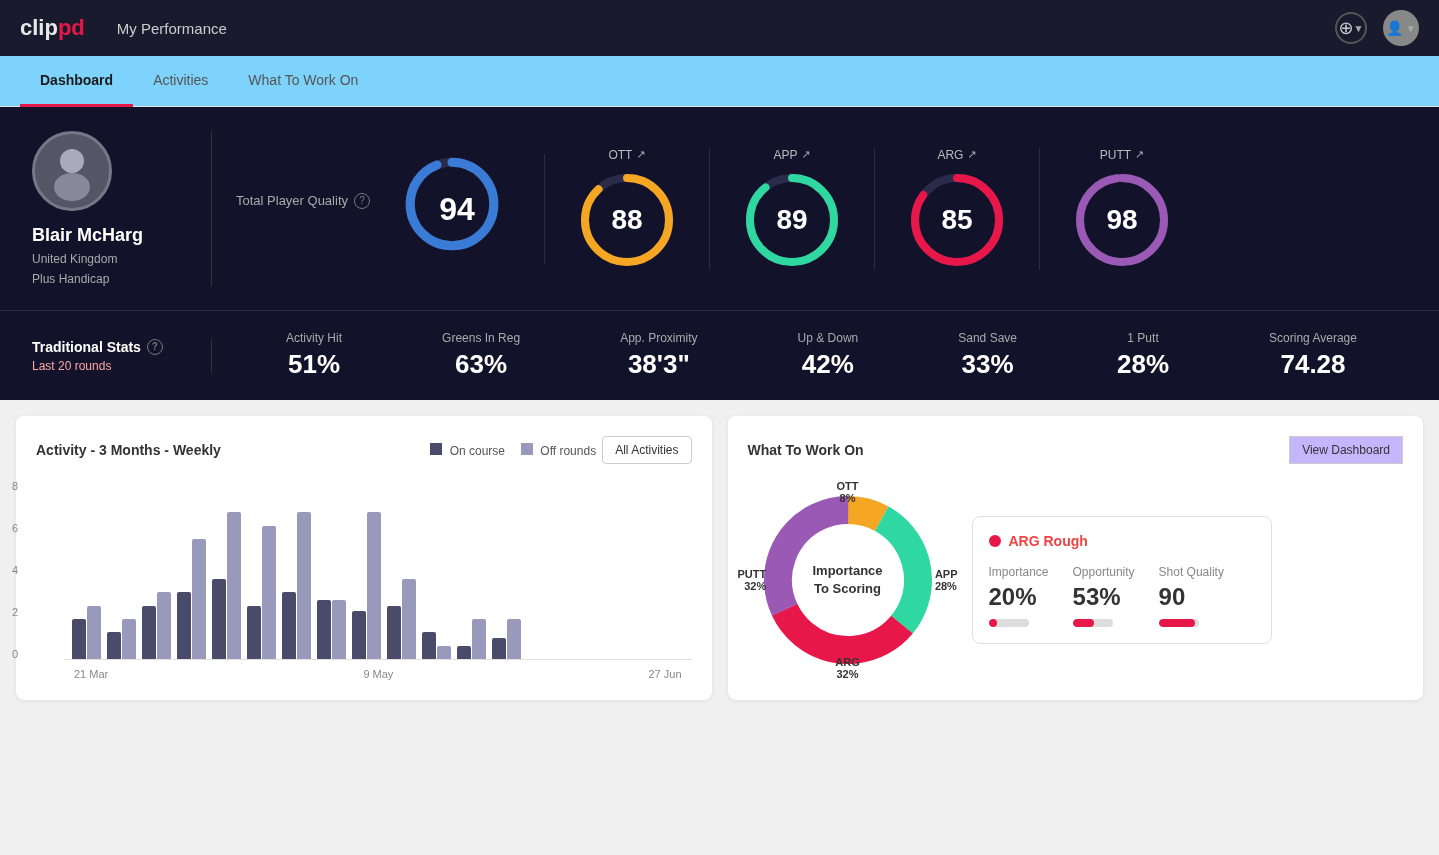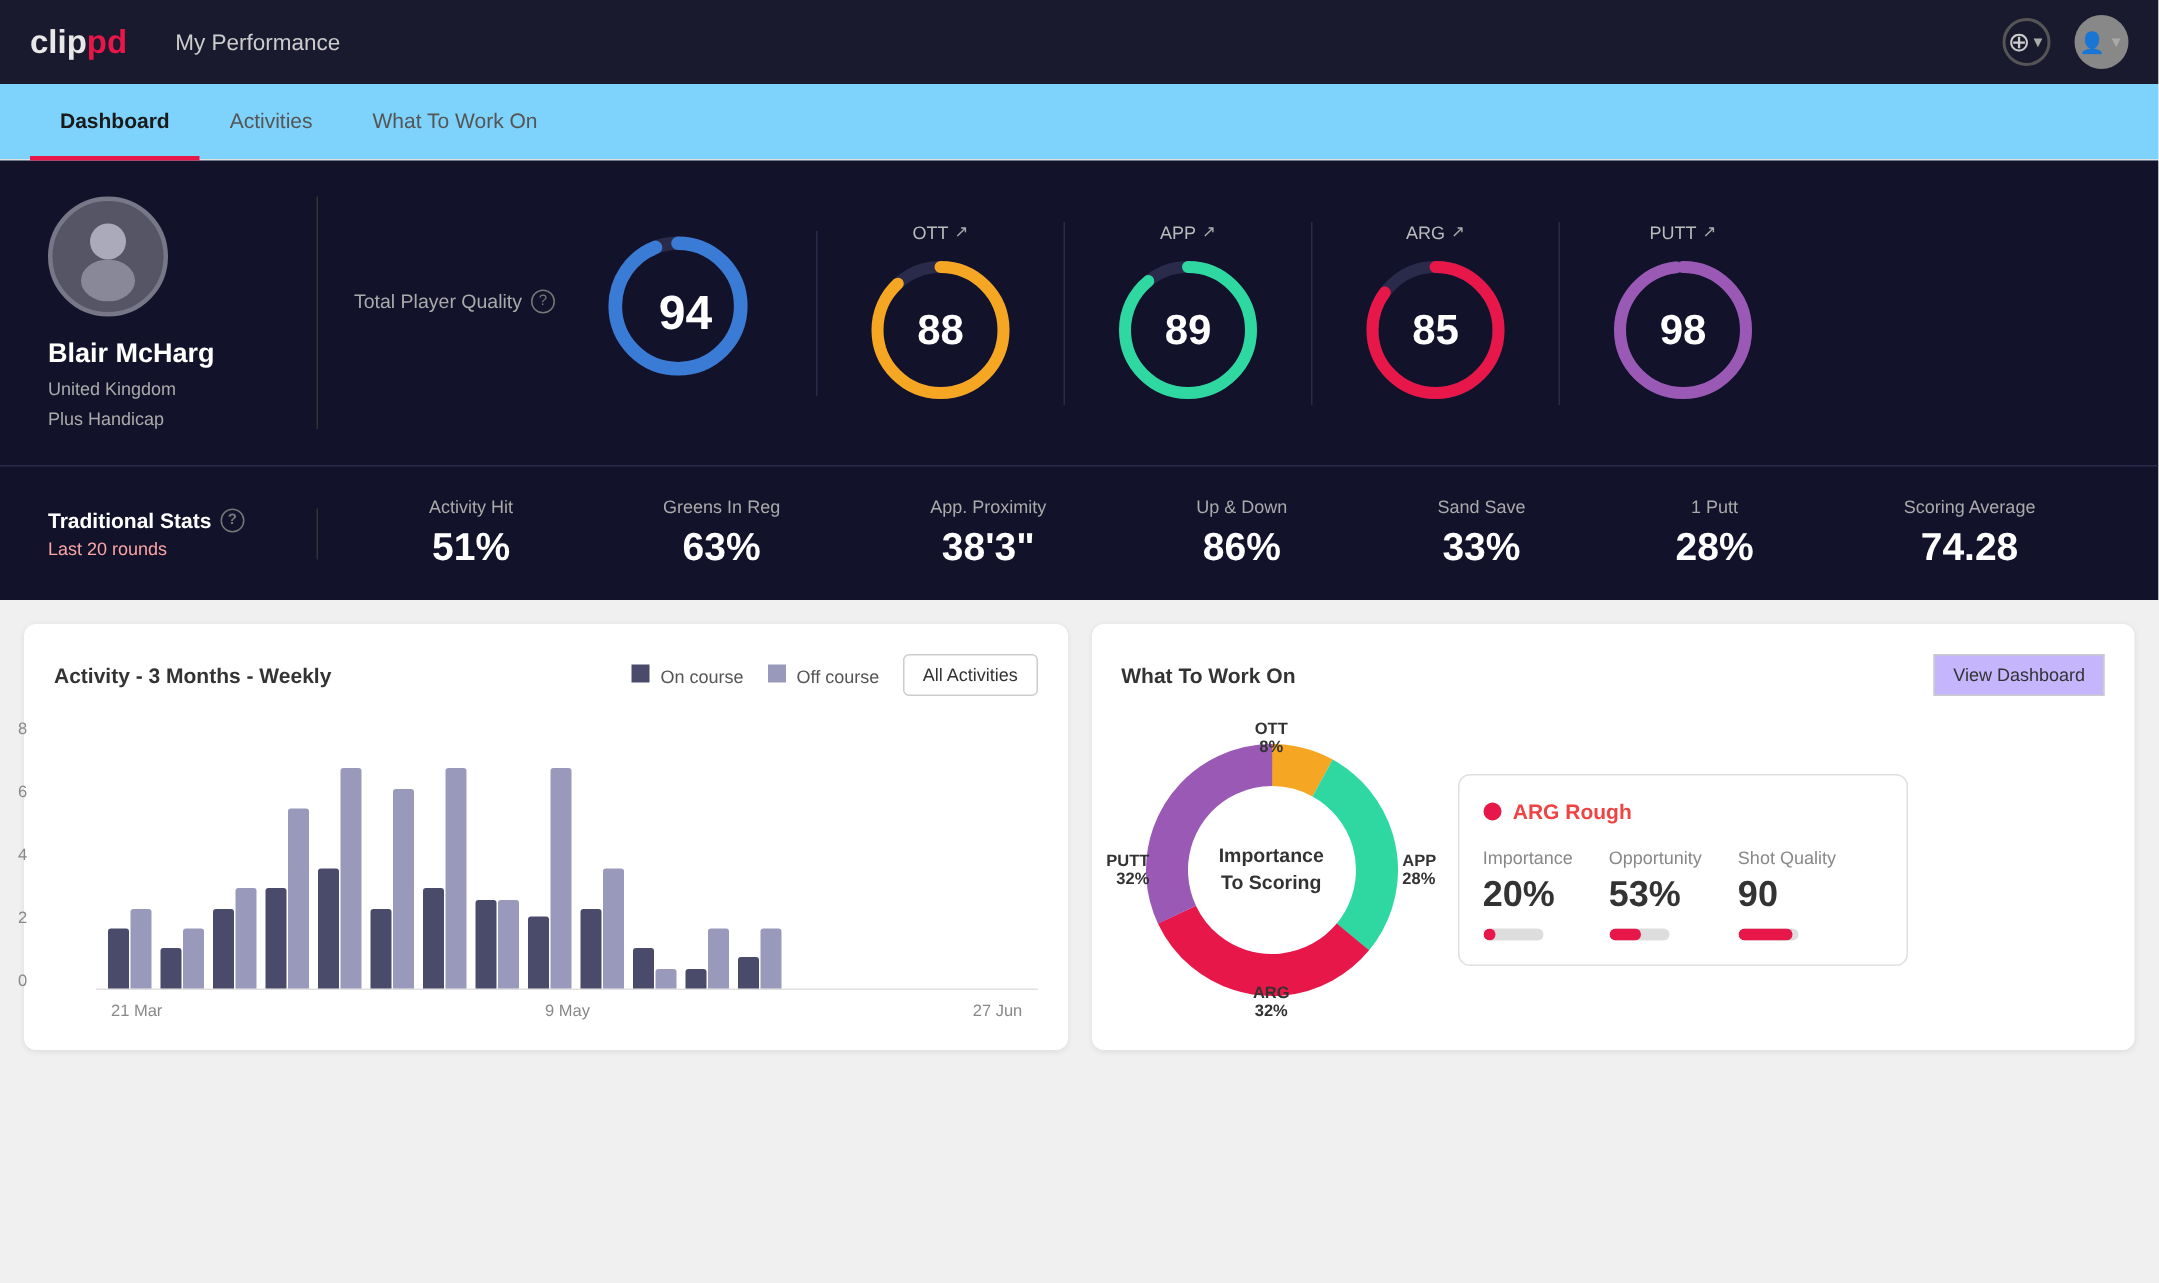--- a/index.html
+++ b/index.html
@@ -557,21 +557,21 @@
       <div class="trad-stat">
       <div class="trad-stat-label">Greens In Reg</div>
       <div class="trad-stat-value">63%</div>
     </div>
       <div class="trad-stat">
       <div class="trad-stat-label">App. Proximity</div>
       <div class="trad-stat-value">38'3"</div>
     </div>
       <div class="trad-stat">
       <div class="trad-stat-label">Up &amp; Down</div>
-      <div class="trad-stat-value">86%</div>
+      <div class="trad-stat-value">42%</div>
     </div>
       <div class="trad-stat">
       <div class="trad-stat-label">Sand Save</div>
       <div class="trad-stat-value">33%</div>
     </div>
       <div class="trad-stat">
       <div class="trad-stat-label">1 Putt</div>
       <div class="trad-stat-value">28%</div>
     </div>
       <div class="trad-stat">
@@ -579,29 +579,29 @@
       <div class="trad-stat-value">74.28</div>
     </div>
     </div>
 </div>
 
 <div class="bottom-section">
 
   <div class="chart-card">
     <div class="chart-header">
       <span class="chart-title">Activity - 3 Months - Weekly</span>
-      <div style="display:flex;align-items:center;gap:16px;">
+      <div style="display:flex;align-items:center;gap:6px;">
         <div class="chart-legend">
           <span>
             <span class="legend-dot" style="background:#4a4a6a;"></span>
             <span>On course</span>
           </span>
           <span>
             <span class="legend-dot" style="background:#9999bb;"></span>
-            <span>Off course</span>
+            <span>Off rounds</span>
           </span>
         </div>
         <button class="all-activities-btn">All Activities</button>
       </div>
     </div>
     <div class="chart-area" style="position:relative;padding-left:28px;">
       <div class="chart-y-labels">
         <span>8</span>
         <span>6</span>
         <span>4</span>

